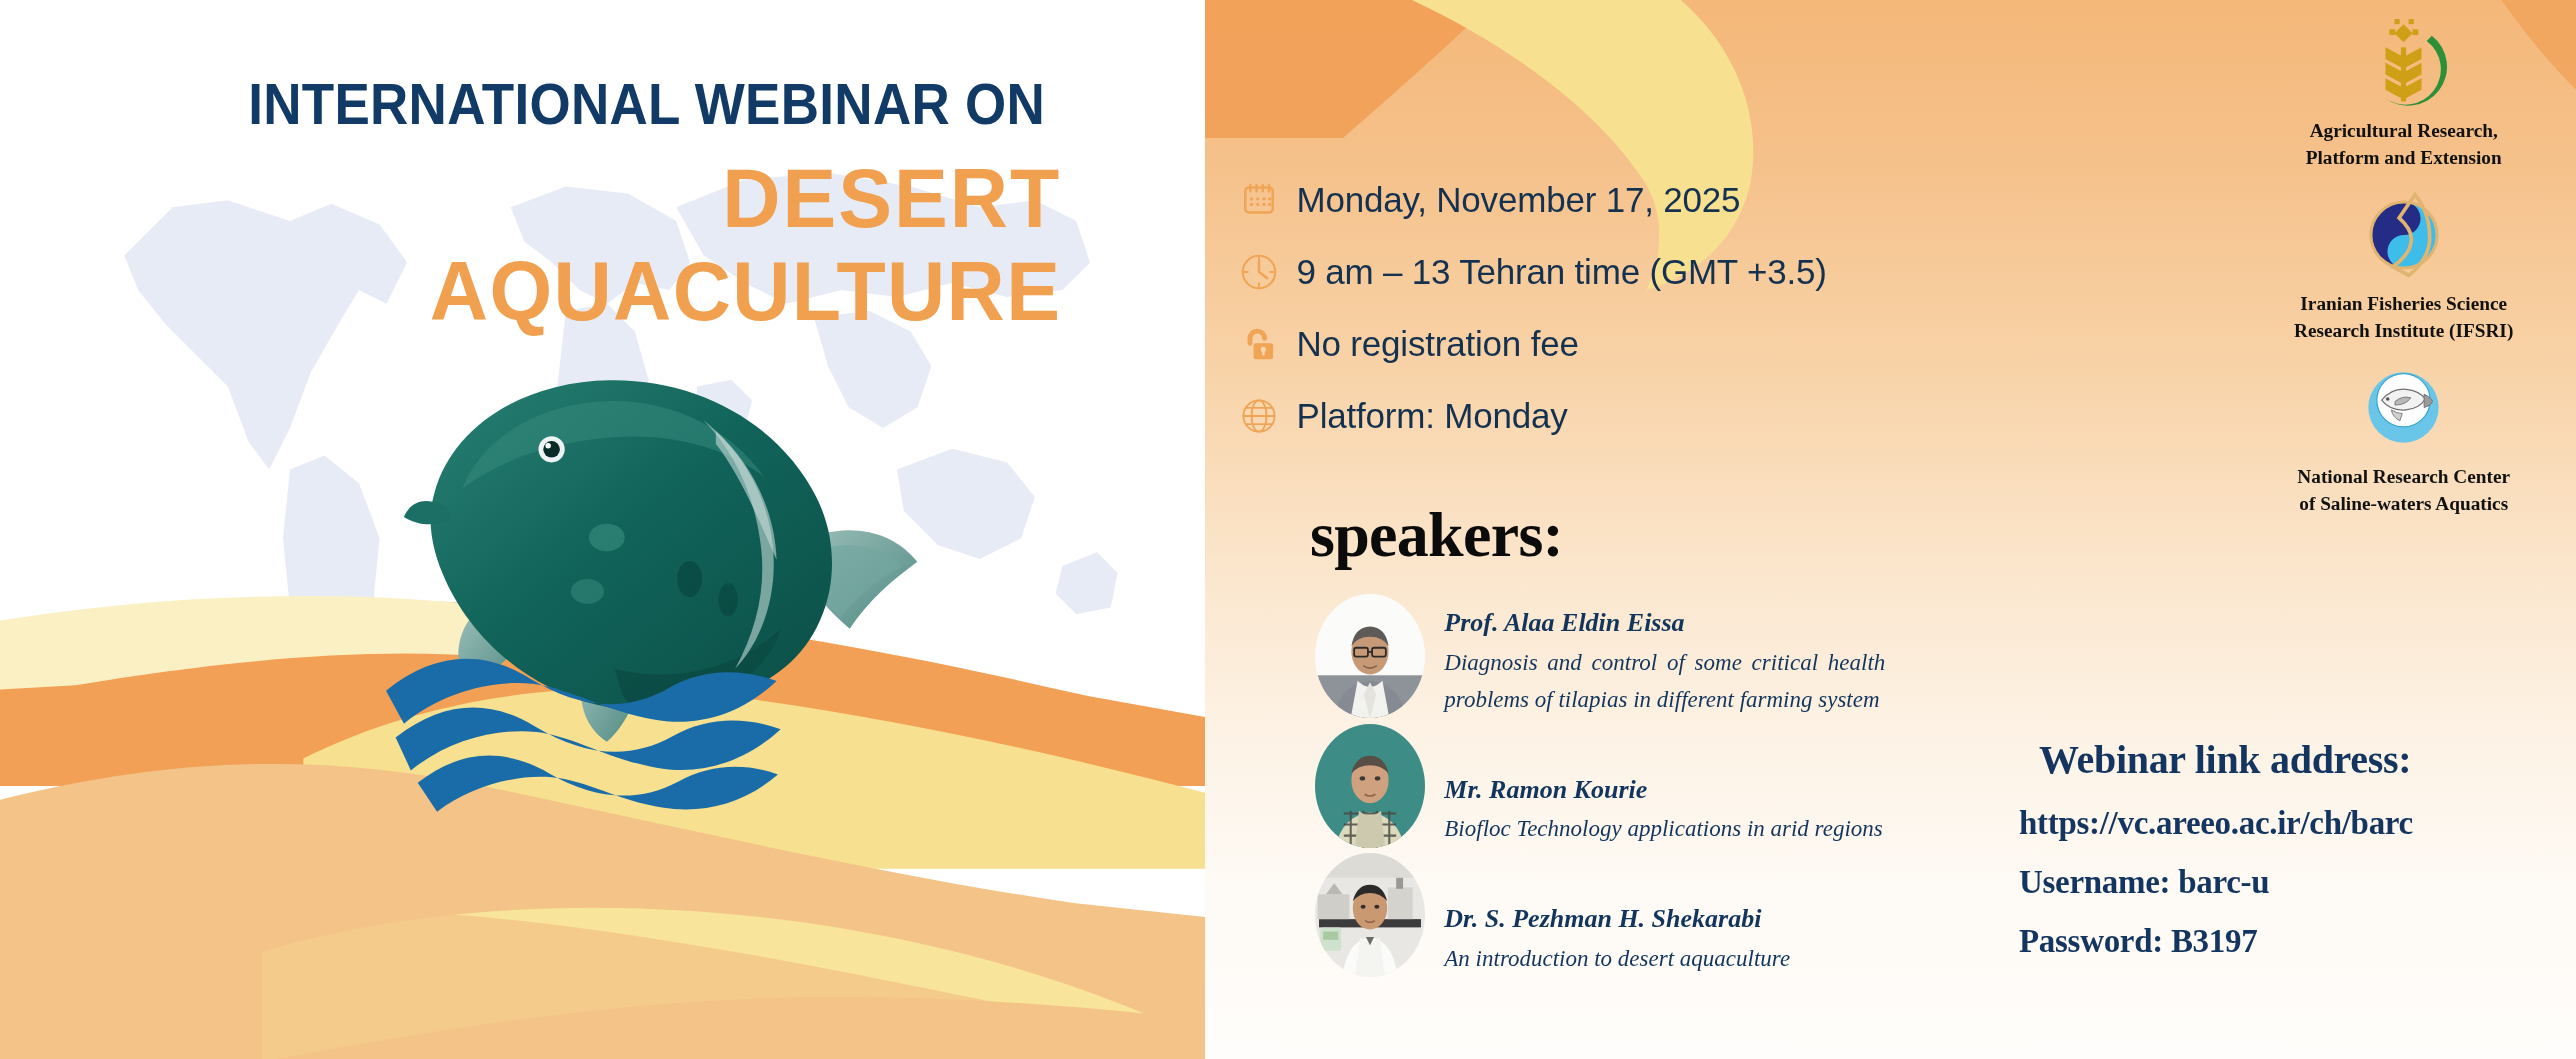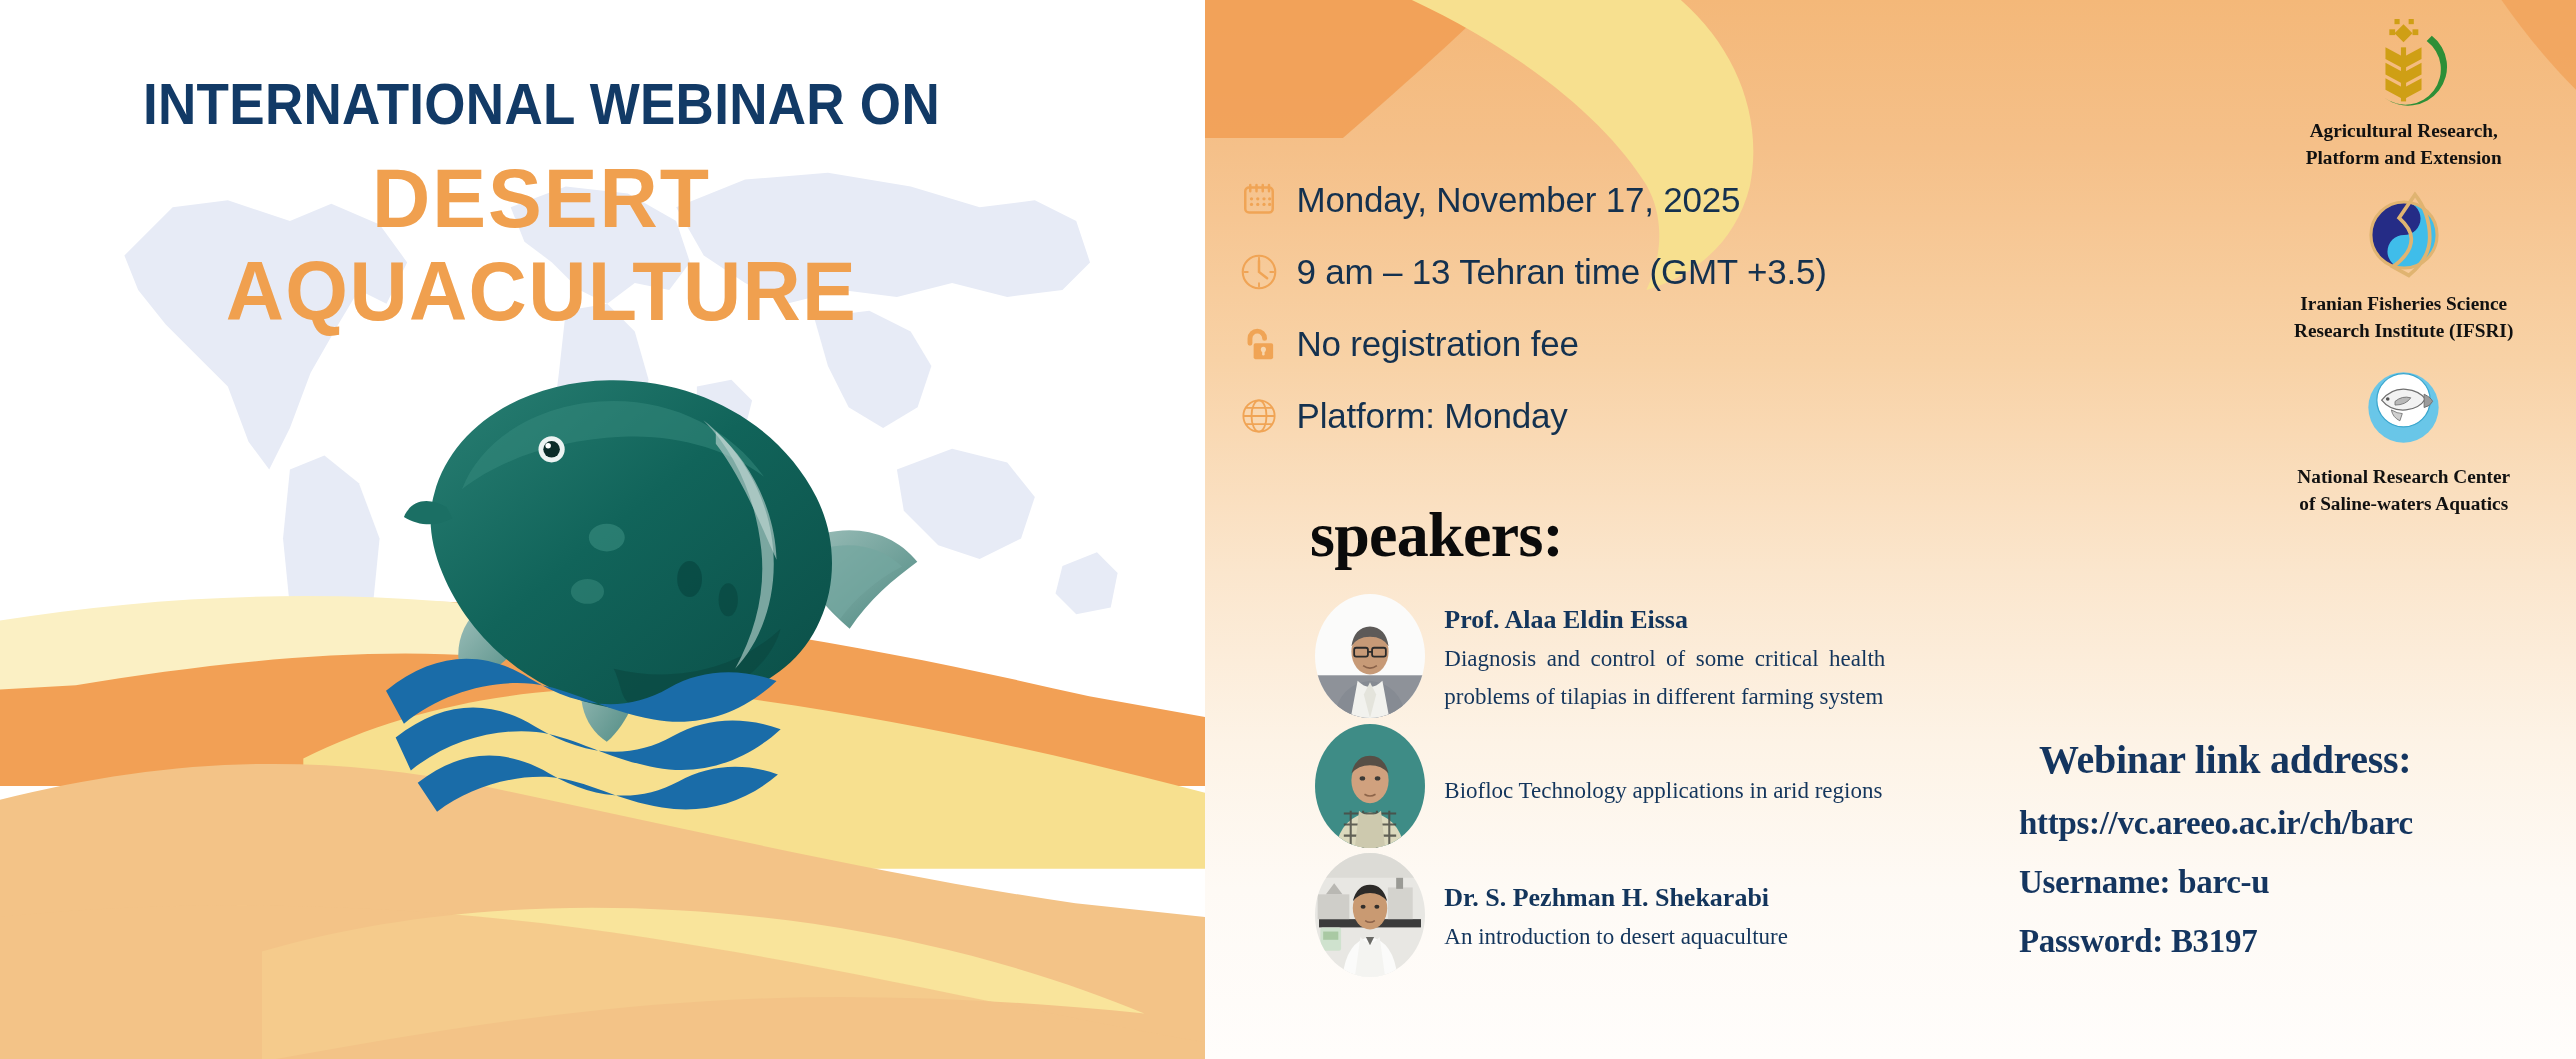--- a/index.html
+++ b/index.html
@@ -29,21 +29,21 @@
   .world-map {
     position: absolute;
     left: 83px; top: 83px;
     width: 1076px; height: 621px;
     opacity: 1;
   }
   .title-block {
     position: absolute;
     left: 0; top: 76px;
     width: 1083px;
-    text-align: center;
+    text-align: right;
     z-index: 5;
   }
   .title-kicker {
     font-family: "Liberation Sans", sans-serif;
     font-weight: bold;
     font-size: 57px;
     letter-spacing: 0.3px;
     color: #123a66;
     line-height: 1.0;
     transform: scaleX(0.93);
@@ -124,22 +124,23 @@
     z-index: 6;
   }
   .speakers-list {
     position: absolute;
     left: 110px; top: 594px;
     width: 745px;
     z-index: 6;
   }
   .speaker {
     display: flex;
-    align-items: center;
+    align-items: flex-end;
     margin-bottom: 5.5px;
+    font-style: italic;
   }
   .avatar {
     flex: 0 0 110px;
     width: 110px; height: 124px;
     margin-right: 19.3px;
     border-radius: 50%;
     overflow: hidden;
     position: relative;
   }
   .sp-body { padding-top: 6.9px; width: 441px; }
@@ -413,20 +414,21 @@
             </g>
             <path d="M64 126 q16 14 32 0 l6 54 h-44 z" fill="#cdc9ae"></path>
             <ellipse cx="80" cy="82" rx="27" ry="33" fill="#d0a17e"></ellipse>
             <path d="M53 72 q6 -26 27 -26 q21 0 27 26 q-10 -12 -27 -12 q-17 0 -27 12 z" fill="#574f46"></path>
             <ellipse cx="69" cy="79" rx="4" ry="3" fill="#3c3a36"></ellipse>
             <ellipse cx="91" cy="79" rx="4" ry="3" fill="#3c3a36"></ellipse>
             <path d="M72 102 q8 5 16 0" stroke="#8d6449" stroke-width="2.4" fill="none"></path>
           </svg>
         </div>
         <div class="sp-body">
+          <div class="sp-name">Mr. Ramon Kourie</div>
           <div class="sp-topic">Biofloc Technology applications in arid regions</div>
         </div>
       </div>
 
       <div class="speaker">
         <div class="avatar">
           <svg viewBox="0 0 160 180" width="110" height="124" preserveAspectRatio="xMidYMid slice">
             <rect width="160" height="180" fill="#e8e7e3"></rect>
             <rect x="0" y="0" width="160" height="36" fill="#dcdbd6"></rect>
             <rect x="6" y="96" width="148" height="12" fill="#3b3b3b"></rect>

